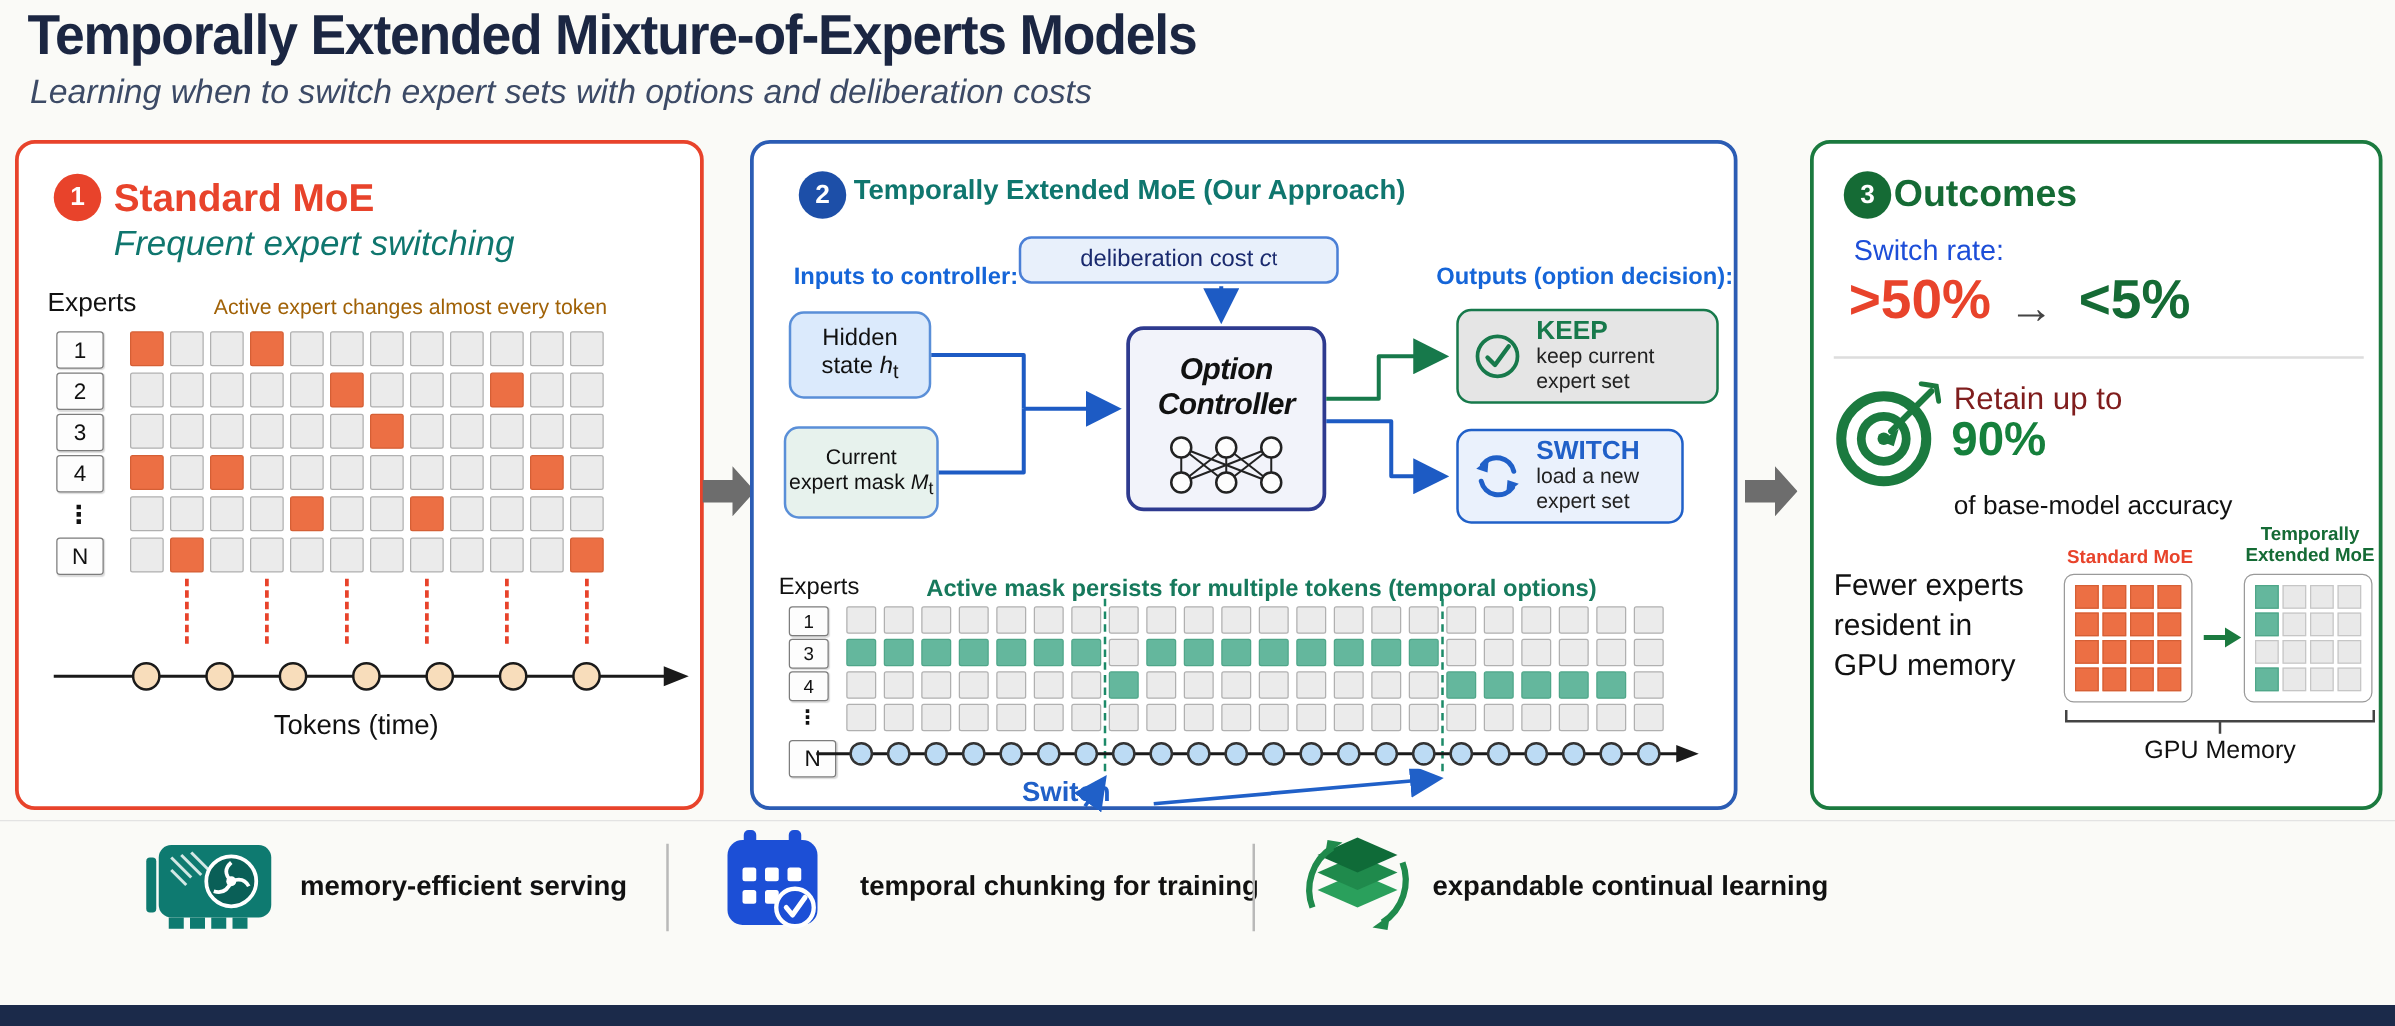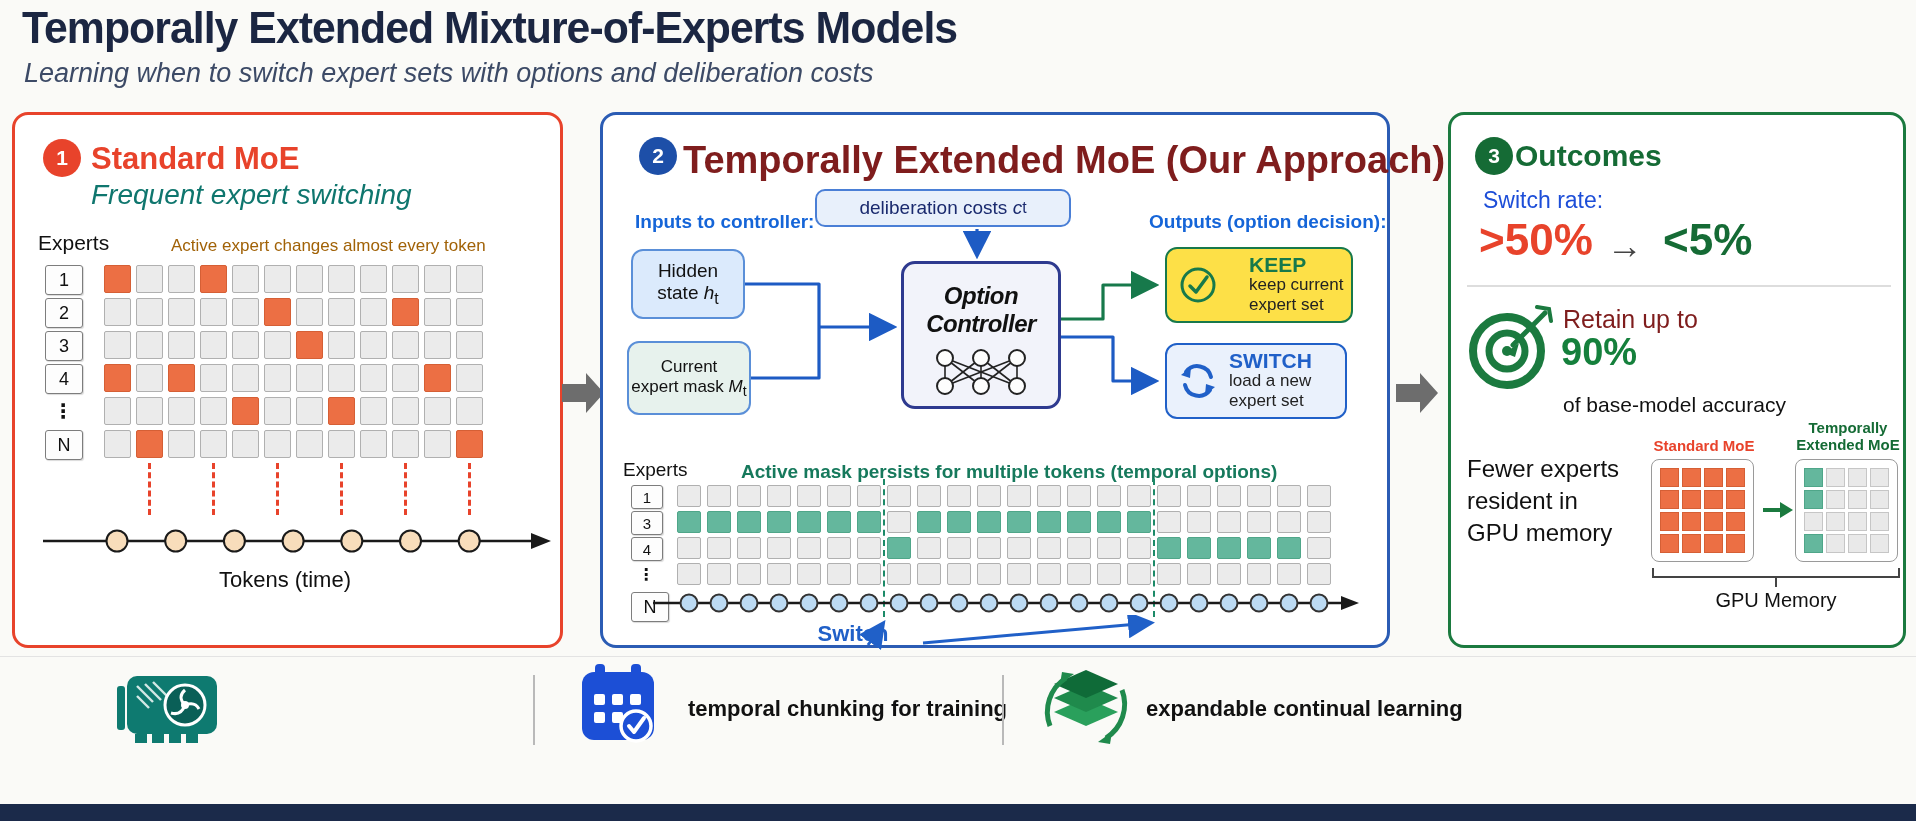--- a/index.html
+++ b/index.html
@@ -33,34 +33,34 @@
   .rlabel.dots{width:36px;font-size:20px;font-weight:bold;}
   #p2-grid .rlabel.box{width:30px;height:22px;font-size:15px;}
   #p2-grid .rlabel.dots{width:30px;font-size:16px;}
   .cell{background:#ebebeb;border:1.2px solid #b0b0b0;border-radius:2px;box-sizing:border-box;}
   .cell.on-orange{background:#ec6f44;border-color:#d55f35;}
   .cell.on-teal{background:#64b79d;border-color:#4fa689;}
   .dashline{position:absolute;width:0;border-left:3px dashed #e8432b;}
   .dashline.teal{border-left:2.5px dashed #1c8a68;}
   #p1-tokens-label{left:120px;top:452px;width:300px;text-align:center;font-size:22px;color:#111;}
   
-  #p2-title{left:80px;top:24px;font-size:38px;font-weight:bold;color:#7f1d1d;white-space:nowrap;}
+  #p2-title{left:80px;top:24px;font-size:22px;font-weight:bold;color:#0f766e;white-space:nowrap;}
   #p2-inputs-label{left:32px;top:96px;font-size:19px;font-weight:bold;color:#1565d8;}
   #p2-outputs-label{left:546px;top:96px;font-size:19px;font-weight:bold;color:#1565d8;}
   .io-box{position:absolute;box-sizing:border-box;border-radius:12px;display:flex;flex-direction:column;
     align-items:center;justify-content:center;text-align:center;color:#111;}
   #delib-box{left:212px;top:74px;width:256px;height:38px;background:#e8f0fb;border:2px solid #4a7fd6;
     border-radius:10px;font-size:19px;color:#1a2a6e;flex-direction:row;}
   #hidden-box{left:28px;top:134px;width:114px;height:70px;background:#dbeafc;border:2px solid #5a8fd8;font-size:19px;}
   #mask-box{left:24px;top:226px;width:124px;height:74px;background:#e7f2ed;border:2px solid #5a8fd8;font-size:17px;}
   #controller-box{left:298px;top:146px;width:160px;height:148px;background:#f2f3fa;border:3px solid #2e3a8f;
     border-radius:14px;display:flex;flex-direction:column;align-items:center;padding-top:10px;box-sizing:border-box;font-style:italic;}
   .ctrl-line{font-size:24px;font-weight:bold;color:#111;line-height:28px;letter-spacing:-.5px;}
   .decision-box{position:absolute;box-sizing:border-box;border-radius:12px;display:flex;align-items:center;padding-left:10px;}
-  #keep-box{left:562px;top:132px;width:188px;height:76px;background:#fde047;border:2.5px solid #17794b;gap:20px;}
+  #keep-box{left:562px;top:132px;width:210px;height:76px;background:#e5e5e5;border:2.5px solid #17794b;}
   #switch-box{left:562px;top:228px;width:182px;height:76px;background:#eaf1fc;border:2.5px solid #2060c8;}
   .dec-text{margin-left:10px;line-height:20px;}
   .dec-title{font-size:21px;font-weight:bold;}
   #keep-box .dec-title{color:#17794b;}
   #switch-box .dec-title{color:#2060c8;}
   .dec-desc{font-size:17px;color:#222;}
   #p2-experts{left:20px;top:344px;font-size:19px;color:#111;}
   #p2-caption{left:138px;top:346px;font-size:19px;font-weight:bold;color:#16795c;white-space:nowrap;}
   #p2-swit-label{left:180px;top:506px;width:140px;text-align:center;font-size:22px;font-weight:bold;color:#2060c8;}
   
@@ -208,21 +208,21 @@
     <polygon points="0,12 24,12 24,1 42,21 24,41 24,30 0,30" fill="#6d6d6d"></polygon>
   </svg>
 
   <div class="panel" id="panel2">
     <div class="num-circle" style="left:36px;top:22px;background:#1d4fa8;">2</div>
     <div class="abs" id="p2-title">Temporally Extended MoE (Our Approach)</div>
     <div class="abs" id="p2-inputs-label">Inputs to controller:</div>
     <div class="abs" id="p2-outputs-label">Outputs (option decision):</div>
 
     <div class="io-box" id="delib-box">
-      <span>deliberation costs</span>&nbsp;
+      <span>deliberation cost</span>&nbsp;
       <i>c</i><sub>t</sub>
     </div>
     <div class="io-box" id="hidden-box">
       <span>Hidden</span>
       <span><span>state</span>&nbsp;<i>h</i><sub>t</sub></span>
     </div>
     <div class="io-box" id="mask-box">
       <span>Current</span>
       <span><span>expert mask</span>&nbsp;<i>M</i><sub>t</sub></span>
     </div>
@@ -532,20 +532,21 @@
         <path d="M70,39 Q66,50 56,47"></path>
     </g>
     <circle cx="70" cy="39" r="4" fill="#fff"></circle>
     <g fill="#0e7a70">
       <rect x="20" y="68" width="12" height="9"></rect>
         <rect x="37" y="68" width="12" height="9"></rect>
       <rect x="54" y="68" width="12" height="9"></rect>
         <rect x="71" y="68" width="12" height="9"></rect>
     </g>
   </svg>
+  <div class="footer-label" style="left:240px;top:696px;">memory-efficient serving</div>
 
   <div class="footer-div" style="left:533px;"></div>
 
   <svg class="abs" style="left:578px;top:664px;" width="80" height="88" viewBox="0 0 80 88">
     <rect x="17" y="0" width="10" height="18" rx="4" fill="#1c4fd6"></rect>
     <rect x="53" y="0" width="10" height="18" rx="4" fill="#1c4fd6"></rect>
     <rect x="4" y="8" width="72" height="68" rx="12" fill="#1c4fd6"></rect>
     <g fill="#fff">
       <rect x="16" y="30" width="11" height="11" rx="2"></rect>
         <rect x="34" y="30" width="11" height="11" rx="2"></rect>

